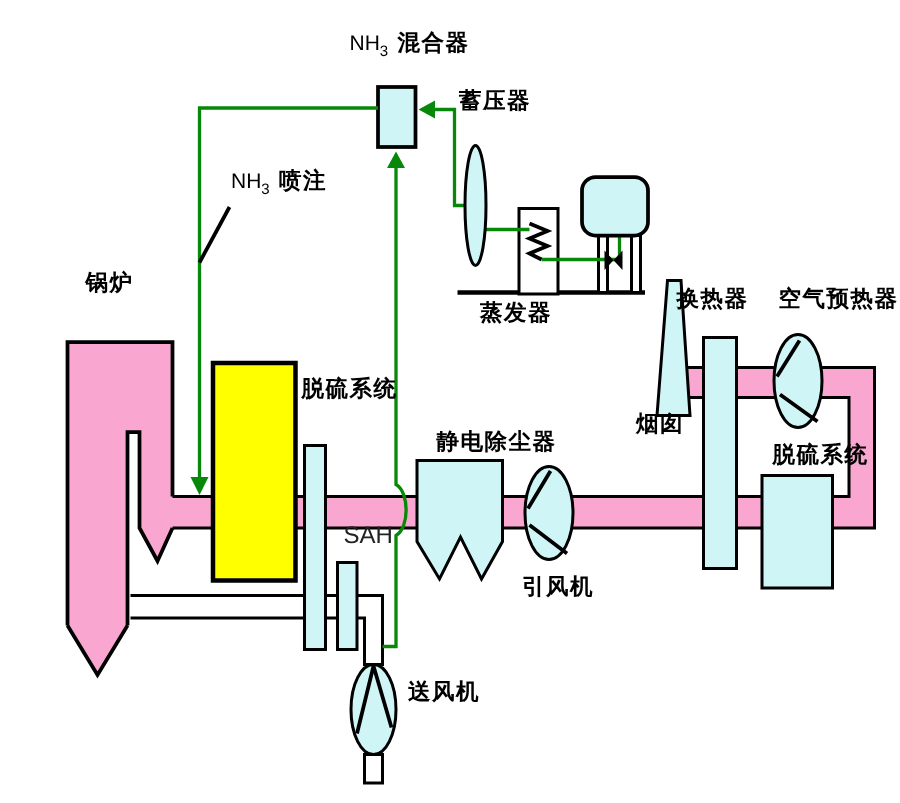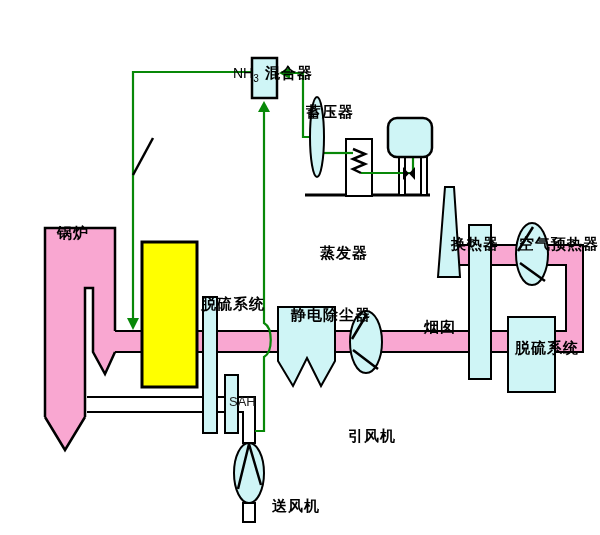--- a/index.html
+++ b/index.html
@@ -19,35 +19,35 @@
   .f-cyan-th{fill:var(--c-cyan);stroke:var(--c-outline);stroke-width:2.5;}
   .f-yellow{fill:var(--c-yellow);stroke:var(--c-outline);stroke-width:3;}
   .f-white{fill:var(--c-background);stroke:var(--c-outline);stroke-width:2;}
   .s-black{fill:none;stroke:var(--c-outline);stroke-width:2.5;}
   .s-black-thick{fill:none;stroke:var(--c-outline);stroke-width:3;}
   .s-green{fill:none;stroke:var(--c-green);stroke-width:2.2;}
   .a-green{fill:var(--c-green);stroke:none;}
   .f-black{fill:var(--c-outline);stroke:none;}
   .lbl{
     position:absolute; font-weight:bold; font-size:15px; color:#000;
-    white-space:nowrap; line-height:17px; letter-spacing:1px;margin-top:44px;
+    white-space:nowrap; line-height:17px; letter-spacing:1px;
   }
   .lbl .nh{font-weight:normal;font-size:14px;letter-spacing:0;}
   .lbl sub{font-weight:normal;font-size:10px;}
-  .lbl-thin{font-weight:normal;font-size:13px;letter-spacing:0;color:#222;}
+  .lbl-thin{font-weight:normal;font-size:16px;letter-spacing:0;color:#222;}
   
   #lbl-mixer{left:233px;top:20px;}
   #lbl-accumulator{left:306px;top:59px;text-align:right;}
   #lbl-liquefier{left:364px;top:90px;}
   #lbl-evaporator{left:320px;top:200px;}
   #lbl-injection{left:154px;top:112px;}
   #lbl-boiler{left:57px;top:181px;font-family:Liberation Serif, serif;}
   #lbl-scr{left:142px;top:203px;}
   #lbl-aph{left:201px;top:251px;}
-  #lbl-esp{left:291px;top:262px;text-align:right;}
+  #lbl-esp{left:291px;top:286px;text-align:right;}
   #lbl-sah{left:229px;top:349px;}
   #lbl-idf{left:348px;top:383px;}
   #lbl-fdf{left:272px;top:453px;}
   #lbl-chimney{left:424px;top:274px;}
   #lbl-hx{left:451px;top:191px;}
   #lbl-booster{left:519px;top:191px;}
   #lbl-fgd{left:515px;top:296px;font-family:Liberation Serif, serif;}
 </style>
 </head>
 <body>
@@ -124,20 +124,24 @@
   <div class="lbl" id="lbl-mixer">
     <span class="nh">NH</span><sub>3</sub>
     <span>混合器</span>
   </div>
 
   <div class="lbl" id="lbl-accumulator">蓄压器</div>
 
 
   <div class="lbl" id="lbl-evaporator">蒸发器</div>
 
+  <div class="lbl" id="lbl-injection">
+    <span class="nh">NH</span><sub>3</sub>
+    <span>喷注</span>
+  </div>
 
   <div class="lbl" id="lbl-boiler">锅炉</div>
   <div class="lbl" id="lbl-aph">脱硫系统</div>
   <div class="lbl" id="lbl-esp">静电除尘器</div>
   <div class="lbl lbl-thin" id="lbl-sah">SAH</div>
   <div class="lbl" id="lbl-idf">引风机</div>
   <div class="lbl" id="lbl-fdf">送风机</div>
   <div class="lbl" id="lbl-chimney">烟囱</div>
   <div class="lbl" id="lbl-hx">换热器</div>
   <div class="lbl" id="lbl-booster">空气预热器</div>

